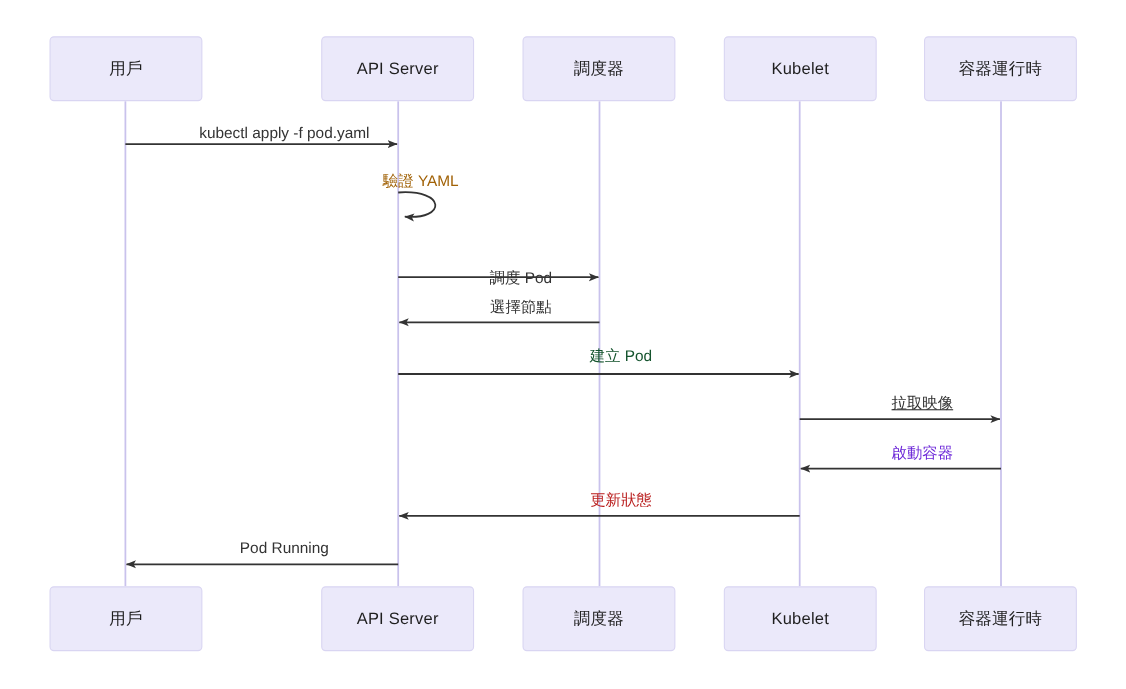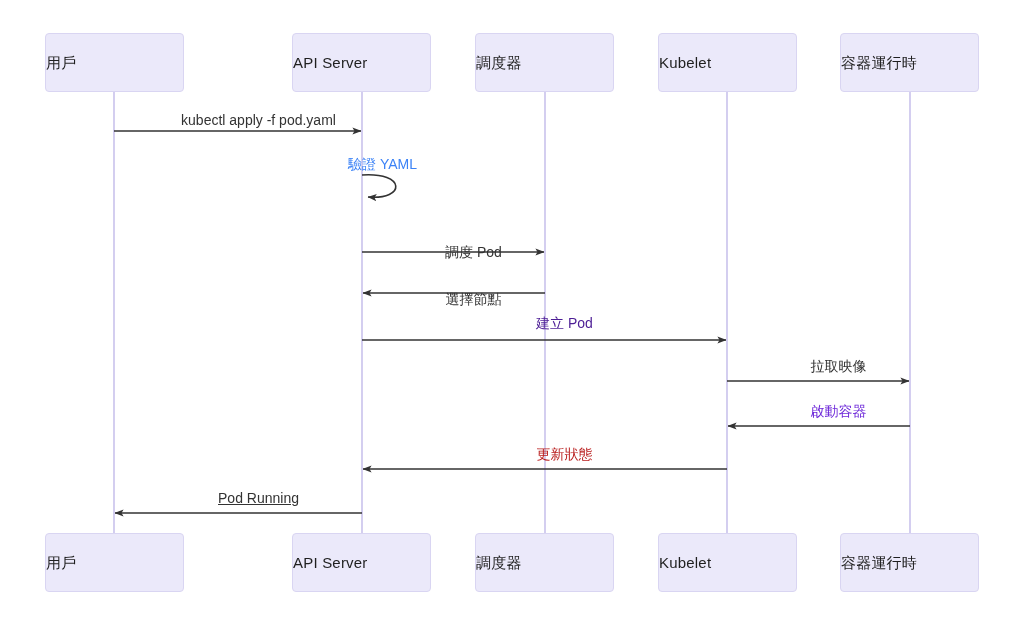--- a/index.html
+++ b/index.html
@@ -27,20 +27,21 @@
     height: 626px;
   }
   .participant-box {
     position: absolute;
     box-sizing: border-box;
     background: #ebe9fa;
     border: 1px solid #d9d5f2;
     border-radius: 4px;
     display: flex;
     align-items: center;
+    justify-content: center;
     color: #1f1f1f;
     font-size: 15px;
     line-height: 1;
     letter-spacing: 0.2px;
   }
   .msg-label {
     position: absolute;
     color: #333333;
     font-size: 14px;
     line-height: 1;
@@ -109,23 +110,23 @@
       </div>
       <div class="participant-box" style="left: 658px; top: 533px; width: 139px; height: 59px; background: rgb(235, 233, 250); border-color: rgb(217, 213, 242); color: rgb(31, 31, 31);">
         <span>Kubelet</span>
       </div>
       <div class="participant-box" style="left: 840px; top: 533px; width: 139px; height: 59px; background: rgb(235, 233, 250); border-color: rgb(217, 213, 242); color: rgb(31, 31, 31);">
         <span>容器運行時</span>
       </div>
     </div>
   <div id="labels">
       <div class="msg-label" style="left: 238px; top: 113px; color: rgb(51, 51, 51);">kubectl apply -f pod.yaml</div>
-      <div class="msg-label" style="left: 362px; top: 157px; color: #3b82f6;">驗證 YAML</div>
+      <div class="msg-label" style="left: 362px; top: 157px; color: #a16207;">驗證 YAML</div>
       <div class="msg-label" style="left: 453px; top: 228px; color: rgb(51, 51, 51); margin-top: 17px;">調度 Pod</div>
-      <div class="msg-label" style="left: 453px; top: 272px; color: rgb(51, 51, 51); margin-top: 20px;">選擇節點</div>
-      <div class="msg-label" style="left: 544px; top: 316px; color: #4c1d95;">建立 Pod</div>
-      <div class="msg-label" style="left: 818px; top: 359px; color: rgb(51, 51, 51);">拉取映像</div>
+      <div class="msg-label" style="left: 453px; top: 272px; color: rgb(51, 51, 51);">選擇節點</div>
+      <div class="msg-label" style="left: 544px; top: 316px; color: #14532d;">建立 Pod</div>
+      <div class="msg-label" style="left: 818px; top: 359px; color: rgb(51, 51, 51); text-decoration: underline;">拉取映像</div>
       <div class="msg-label" style="left: 818px; top: 404px; color: #6d28d9;">啟動容器</div>
       <div class="msg-label" style="left: 544px; top: 447px; color: #b91c1c;">更新狀態</div>
-      <div class="msg-label" style="left: 238px; top: 491px; color: rgb(51, 51, 51); text-decoration: underline;">Pod Running</div>
+      <div class="msg-label" style="left: 238px; top: 491px; color: rgb(51, 51, 51);">Pod Running</div>
     </div>
 
 </div>
 
 </body></html>

